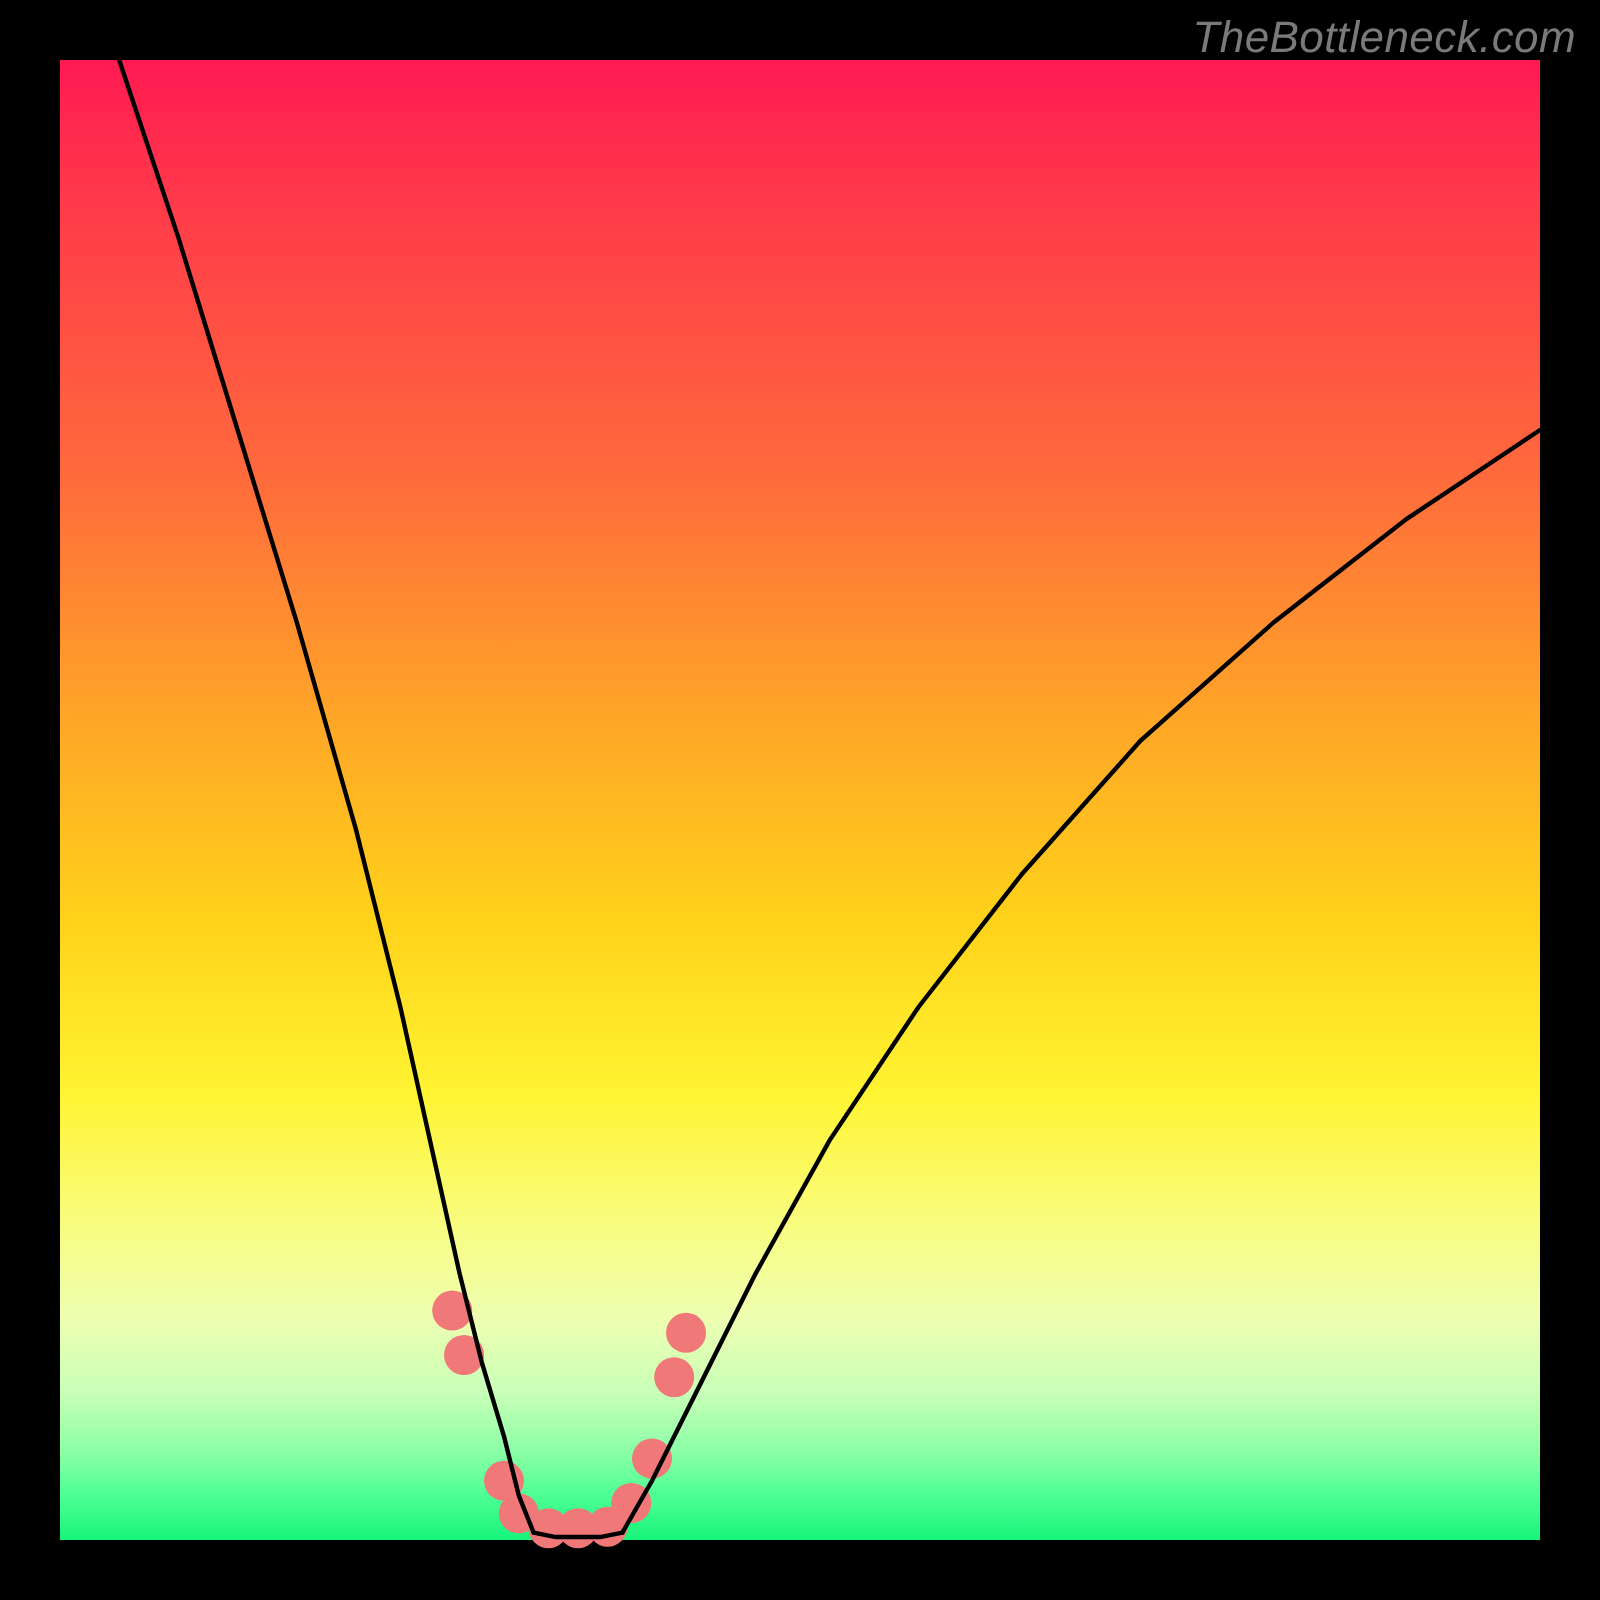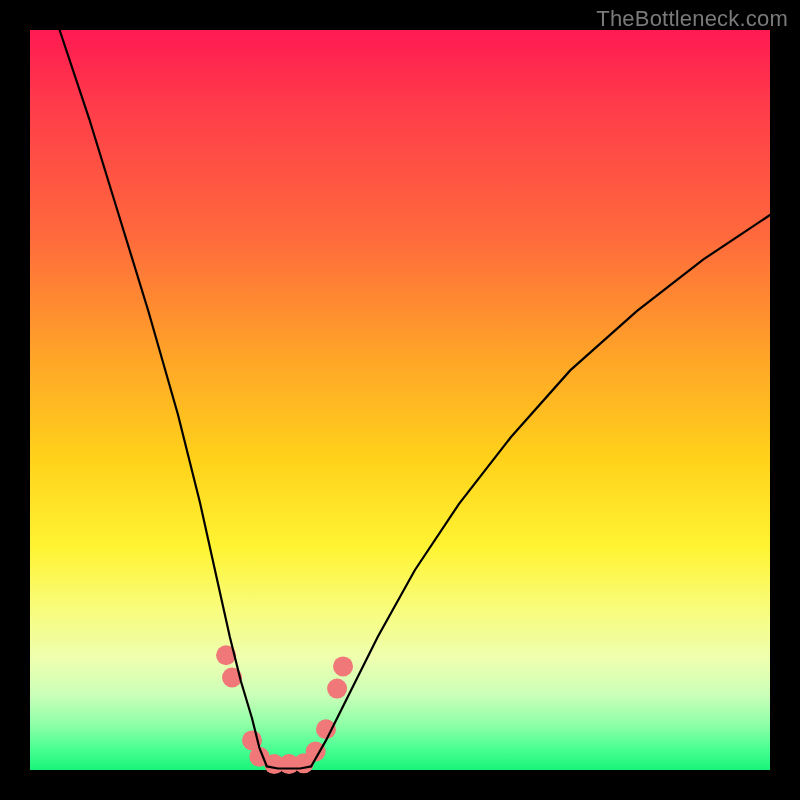--- a/index.html
+++ b/index.html
@@ -11,20 +11,21 @@
     overflow: hidden;
     font-family: Arial, Helvetica, sans-serif;
   }
   .frame {
     position: absolute;
     left: 0;
     top: 0;
     width: 800px;
     height: 800px;
     background: #000;
+    font-style: italic;
   }
   .plot {
     position: absolute;
     left: 30px;
     top: 30px;
     width: 740px;
     height: 740px;
     
     background: linear-gradient(
       to bottom,

